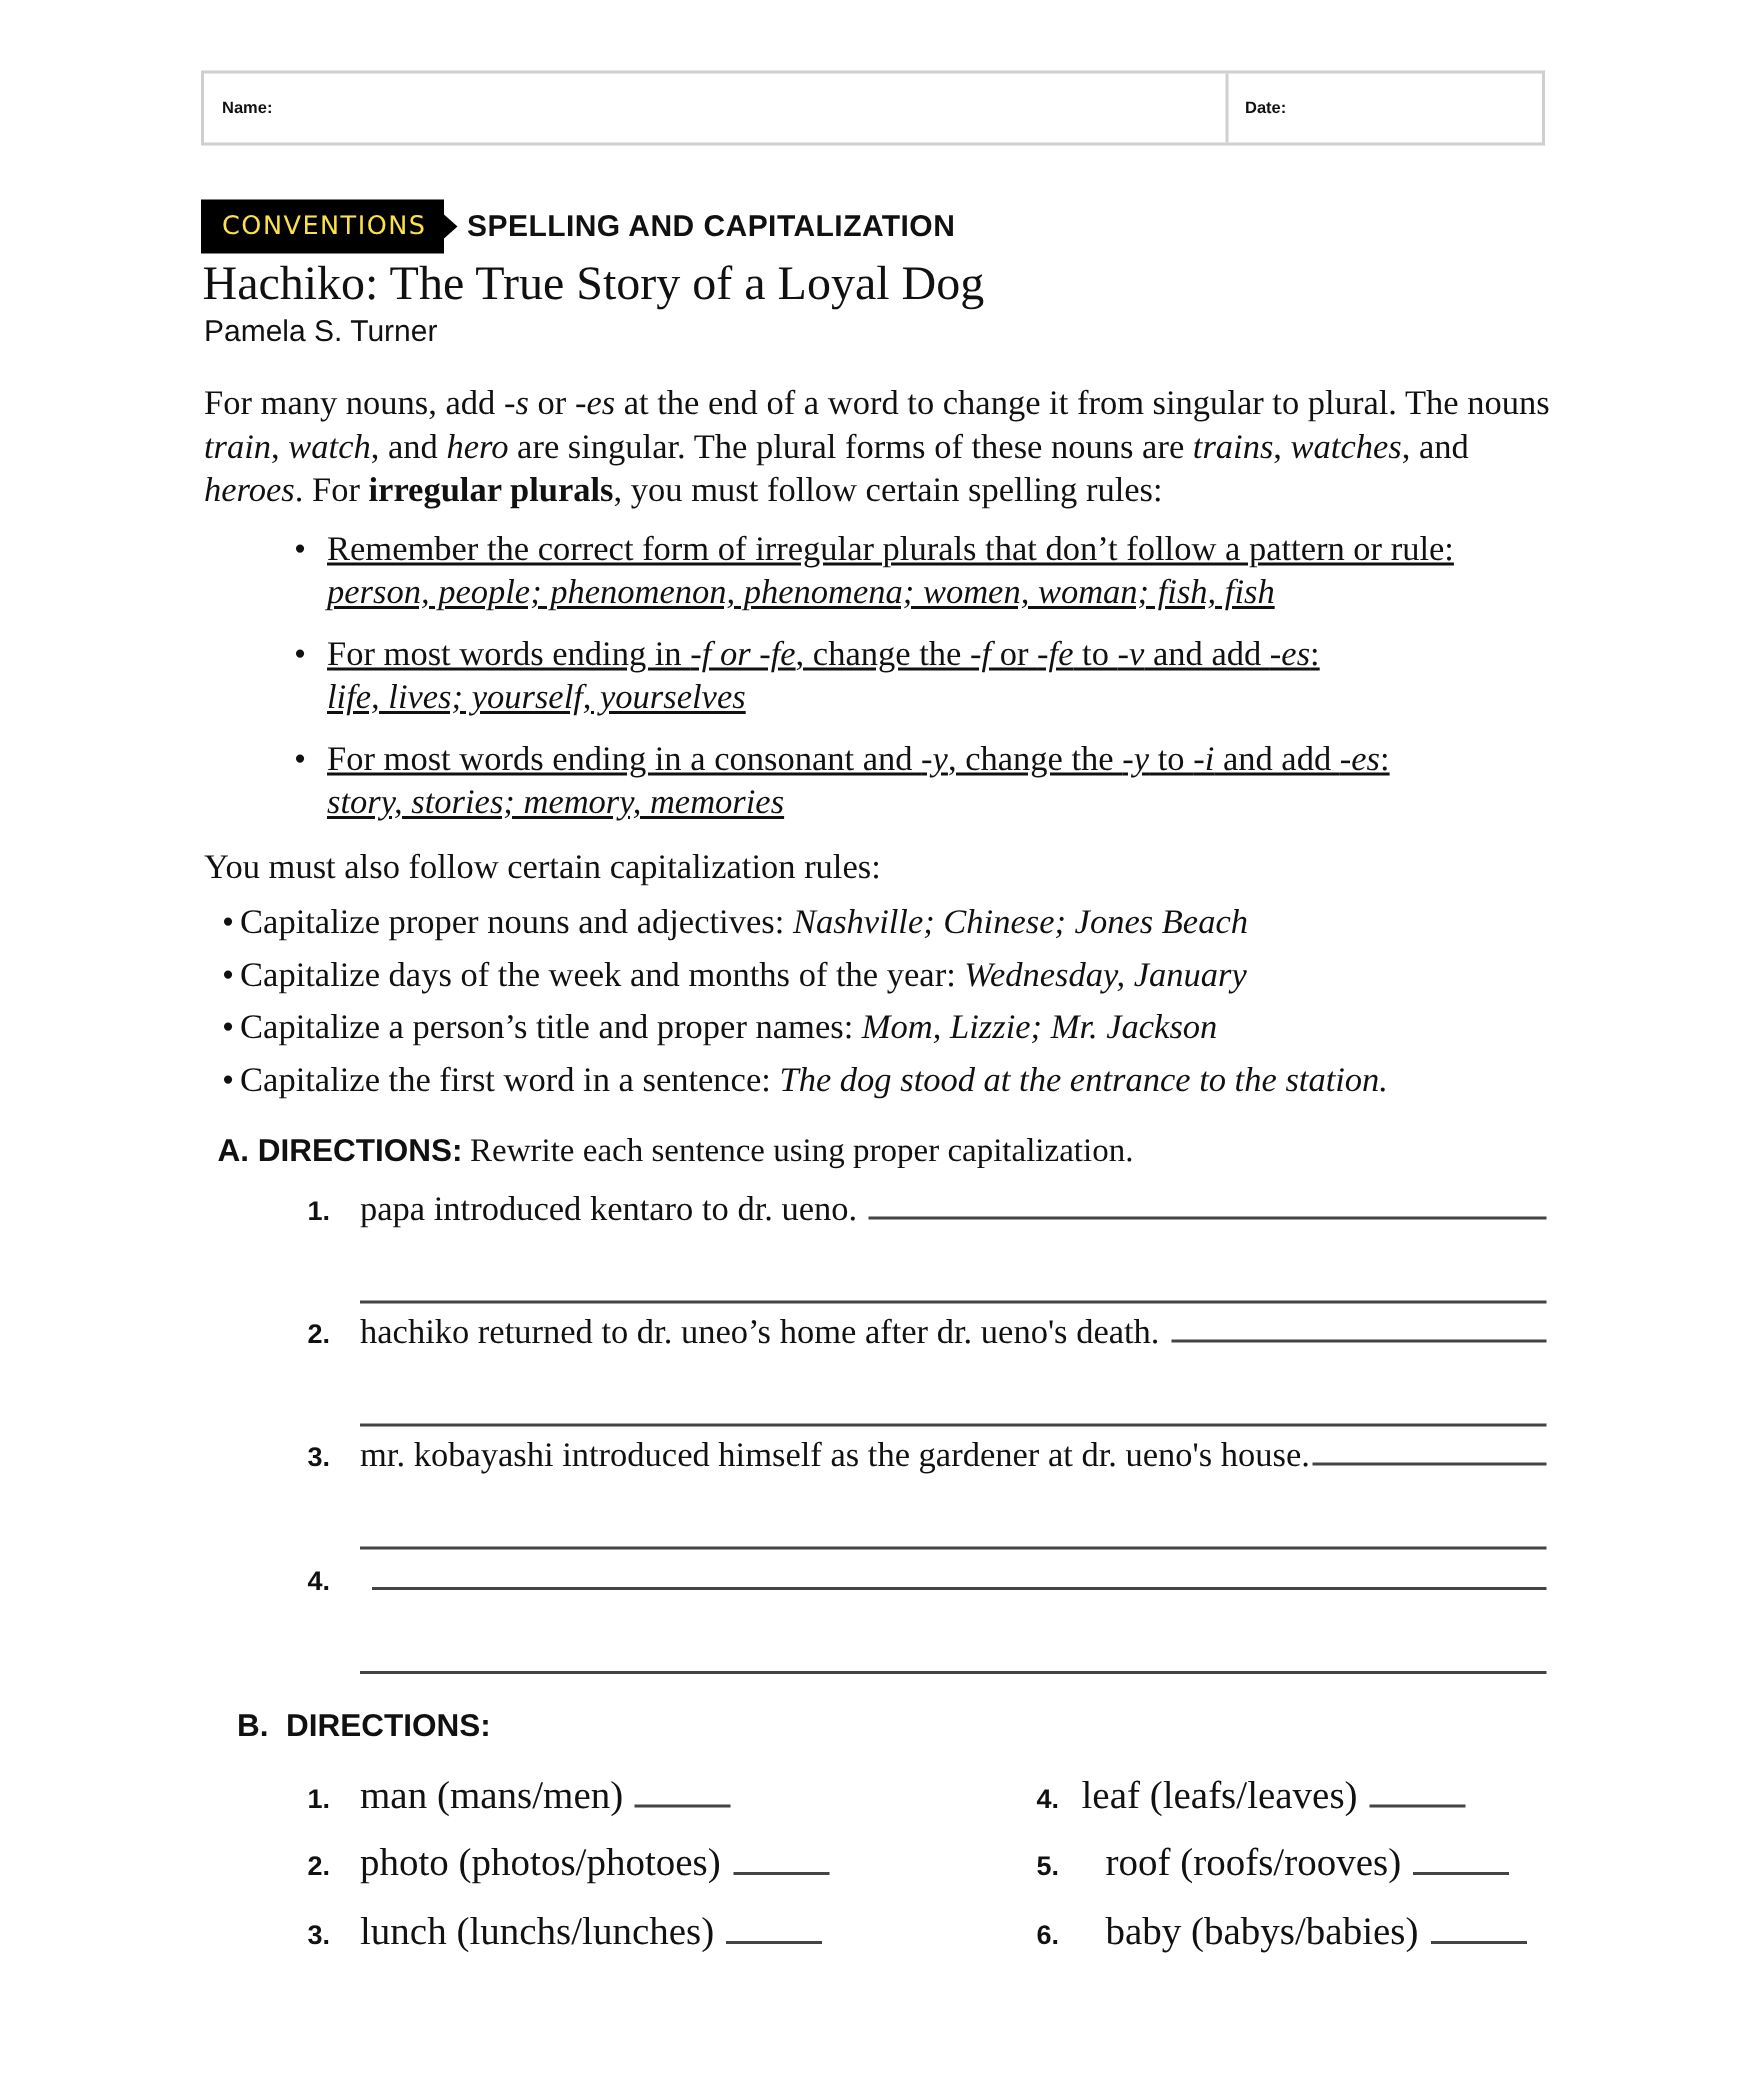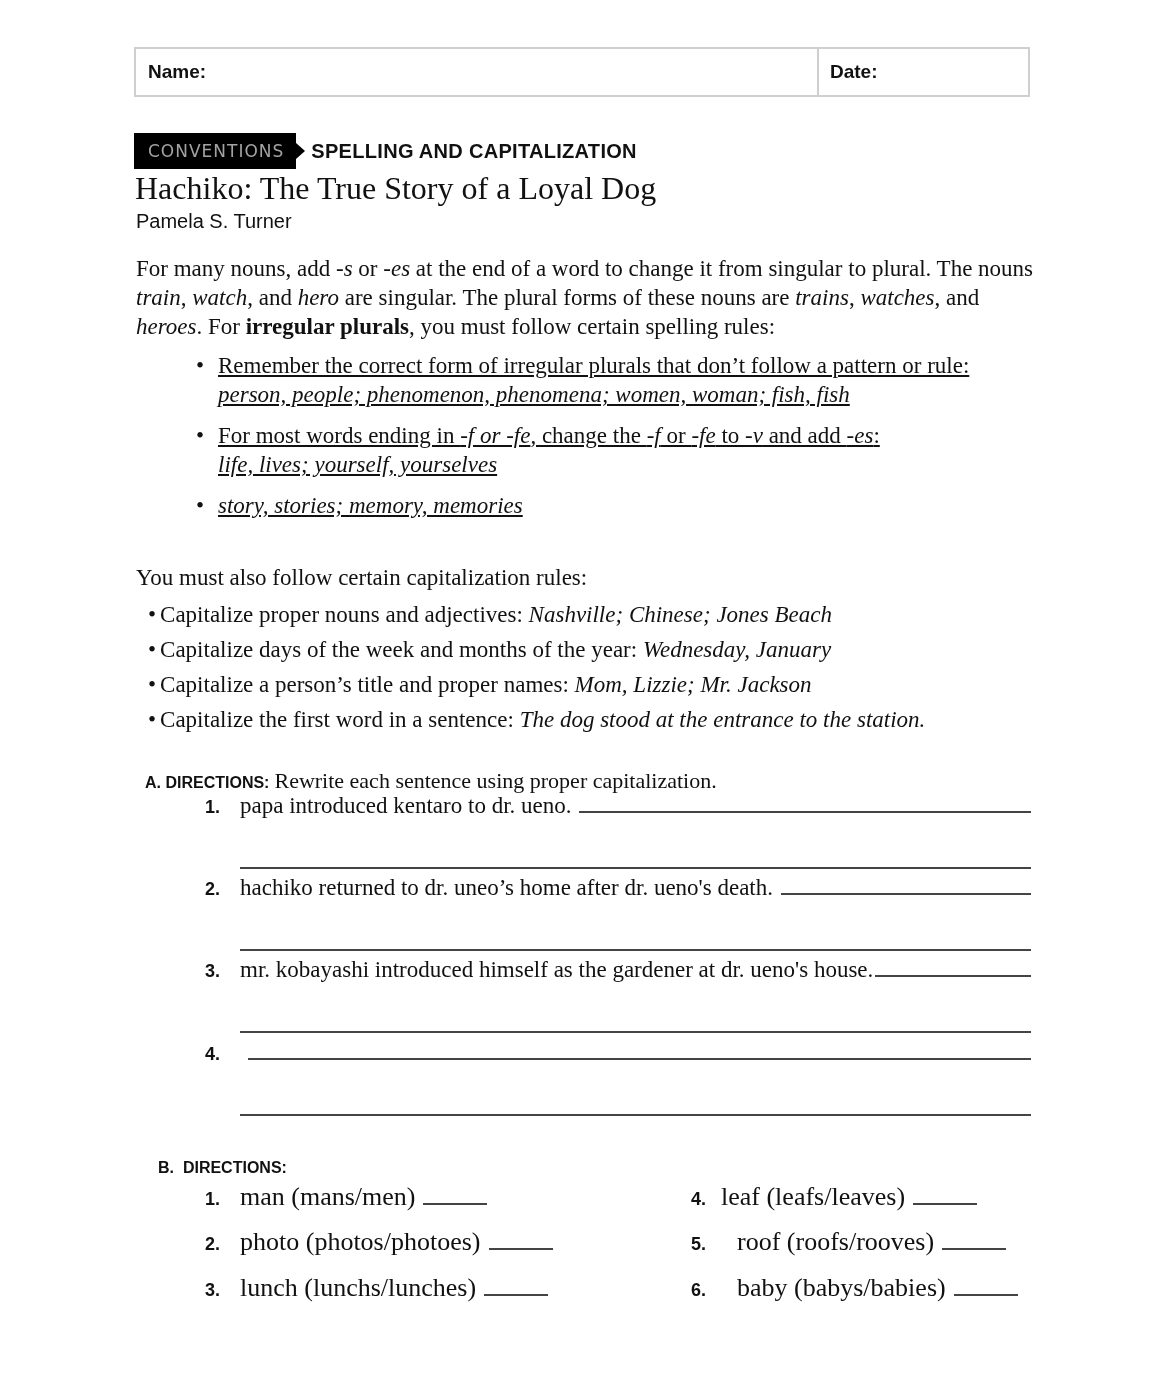--- a/index.html
+++ b/index.html
@@ -5,30 +5,30 @@
     html, body { margin: 0; padding: 0; background: #ffffff; }
     body { width: 1161px; height: 1395px; position: relative; color: #111; }
     .page { position: absolute; left: 0; top: 0; width: 1161px; height: 1395px; }
 
     
     .header-box {
       position: absolute; left: 134px; top: 47px; width: 896px; height: 50px;
       border: 2px solid #cfcfcf; display: flex; box-sizing: border-box;
     }
     .header-cell {
-      font-family: "Liberation Sans", sans-serif; font-weight: bold; font-size: 19px;
+      font-family: "Liberation Sans", sans-serif; font-weight: bold; font-size: 11px;
       display: flex; align-items: center; padding-left: 12px; box-sizing: border-box;
     }
     .header-name { width: 683px; border-right: 2px solid #cfcfcf; }
     .header-date { flex: 1; padding-left: 11px; }
 
     
     .badge-row { position: absolute; left: 134px; top: 133px; height: 36px; display: flex; align-items: center; }
     .badge {
-      background: #000; color: #a3a3a3; font-family: "DejaVu Sans", sans-serif; font-size: 17px;
+      background: #000; color: #fde047; font-family: "DejaVu Sans", sans-serif; font-size: 17px;
       letter-spacing: 1px; height: 36px; line-height: 36px; padding: 0 12px 0 14px; position: relative;
     }
     .badge-arrow {
       width: 0; height: 0; border-top: 8px solid transparent; border-bottom: 8px solid transparent;
       border-left: 9px solid #000;
     }
     .badge-subtitle {
       font-family: "Liberation Sans", sans-serif; font-weight: bold; font-size: 20px;
       margin-left: 6px; letter-spacing: 0.3px;
     }
@@ -54,21 +54,21 @@
     .rules .ex { font-style: italic; display: block; }
 
     .cap-intro { position: absolute; left: 136px; top: 563px; line-height: 29px; }
     .cap-list { position: absolute; left: 148px; top: 597px; margin: 0; padding: 0; list-style: none; }
     .cap-list li { line-height: 35px; }
     .cap-list li .dot { margin-right: 4px; }
 
     .dir-a {
       position: absolute; left: 145px; top: 754px; display: flex; align-items: baseline;
     }
-    .dir-label { font-family: "Liberation Sans", sans-serif; font-weight: bold; font-size: 16px; margin-top: 20px; }
+    .dir-label { font-family: "Liberation Sans", sans-serif; font-weight: bold; font-size: 21px; }
     .dir-text { font-family: "Liberation Serif", serif; font-size: 22px; margin-left: 5px; }
 
     .qa { position: absolute; left: 205px; width: 826px; }
     .qa-line1 { display: flex; align-items: baseline; height: 30px; }
     .qnum { font-family: "Liberation Sans", sans-serif; font-weight: bold; font-size: 18px; width: 35px; }
     .qtext { font-family: "Liberation Serif", serif; font-size: 23px; white-space: nowrap; }
     .blank-fill { flex: 1; border-bottom: 2px solid #444; margin-left: 8px; height: 18px; }
     .blank-full { margin-left: 35px; border-bottom: 2px solid #444; height: 2px; margin-top: 42px; }
 
     .dir-b { position: absolute; left: 158px; top: 1139px; display: flex; align-items: baseline; flex-direction: column; }
@@ -106,20 +106,21 @@
   <ul class="rules serif">
     <li>
       <span>Remember the correct form of irregular plurals that don’t follow a pattern or rule:</span>
       <span class="ex">person, people; phenomenon, phenomena; women, woman; fish, fish</span>
     </li>
     <li>
       <span><span>For most words ending in </span><i>-f or -fe</i><span>, change the </span><i>-f</i><span> or </span><i>-fe</i><span> to </span><i>-v</i><span> and add </span><i>-es</i><span>:</span></span>
       <span class="ex">life, lives; yourself, yourselves</span>
     </li>
     <li>
+      <span><span>For most words ending in a consonant and </span><i>-y</i><span>, change the </span><i>-y</i><span> to </span><i>-i</i><span> and add </span><i>-es</i><span>:</span></span>
       <span class="ex">story, stories; memory, memories</span>
     </li>
   </ul>
 
   <div class="cap-intro serif">You must also follow certain capitalization rules:</div>
   <ul class="cap-list serif">
     <li><span class="dot">•</span><span>Capitalize proper nouns and adjectives: </span><i>Nashville; Chinese; Jones Beach</i></li>
     <li><span class="dot">•</span><span>Capitalize days of the week and months of the year: </span><i>Wednesday, January</i></li>
     <li><span class="dot">•</span><span>Capitalize a person’s title and proper names: </span><i>Mom, Lizzie; Mr. Jackson</i></li>
     <li><span class="dot">•</span><span>Capitalize the first word in a sentence: </span><i>The dog stood at the entrance to the station.</i></li>

